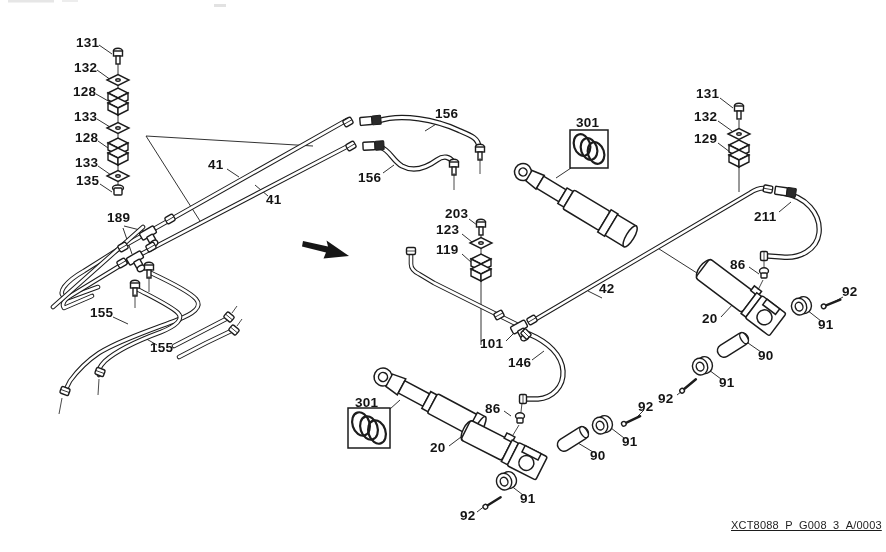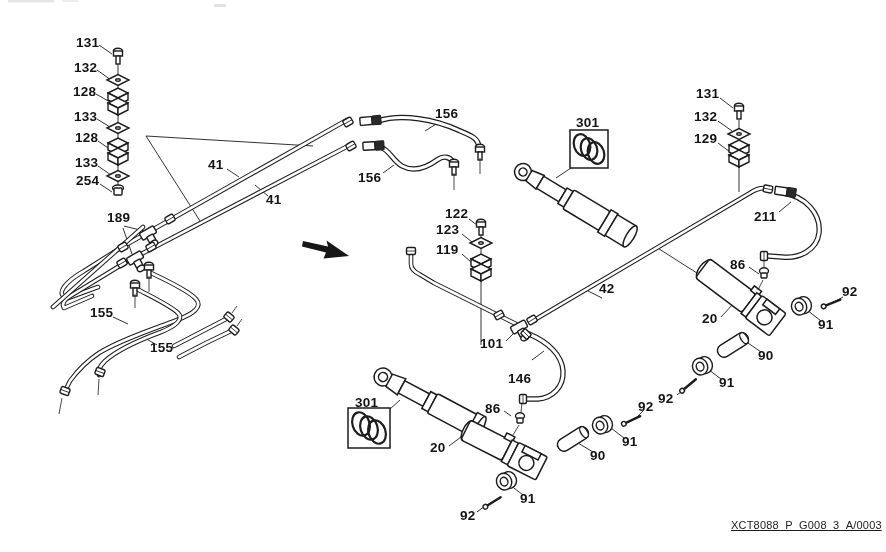--- a/index.html
+++ b/index.html
@@ -341,33 +341,33 @@
     <path d="M303,241 L328,246.5 L326.5,240.5 L349,256 L323.5,258.5 L326,252.5 L302,246.5 Z" fill="#161616"></path>
   </g>
 </svg>
 
 <div class="lbl" style="left:76px;top:36px">131</div>
 <div class="lbl" style="left:74px;top:61px">132</div>
 <div class="lbl" style="left:73px;top:85px">128</div>
 <div class="lbl" style="left:74px;top:110px">133</div>
 <div class="lbl" style="left:75px;top:131px">128</div>
 <div class="lbl" style="left:75px;top:156px">133</div>
-<div class="lbl" style="left:76px;top:174px">254</div>
+<div class="lbl" style="left:76px;top:174px">135</div>
 <div class="lbl" style="left:107px;top:211px">189</div>
 <div class="lbl" style="left:208px;top:158px">41</div>
 <div class="lbl" style="left:266px;top:193px">41</div>
 <div class="lbl" style="left:435px;top:107px">156</div>
 <div class="lbl" style="left:358px;top:171px">156</div>
-<div class="lbl" style="left:445px;top:207px">122</div>
+<div class="lbl" style="left:445px;top:207px">203</div>
 <div class="lbl" style="left:436px;top:223px">123</div>
 <div class="lbl" style="left:436px;top:243px">119</div>
 <div class="lbl" style="left:576px;top:116px">301</div>
 <div class="lbl" style="left:599px;top:282px">42</div>
 <div class="lbl" style="left:480px;top:337px">101</div>
-<div class="lbl" style="left:508px;top:372px">146</div>
+<div class="lbl" style="left:508px;top:356px">146</div>
 <div class="lbl" style="left:696px;top:87px">131</div>
 <div class="lbl" style="left:694px;top:110px">132</div>
 <div class="lbl" style="left:694px;top:132px">129</div>
 <div class="lbl" style="left:754px;top:210px">211</div>
 <div class="lbl" style="left:730px;top:258px">86</div>
 <div class="lbl" style="left:842px;top:285px">92</div>
 <div class="lbl" style="left:702px;top:312px">20</div>
 <div class="lbl" style="left:818px;top:318px">91</div>
 <div class="lbl" style="left:758px;top:349px">90</div>
 <div class="lbl" style="left:719px;top:376px">91</div>

